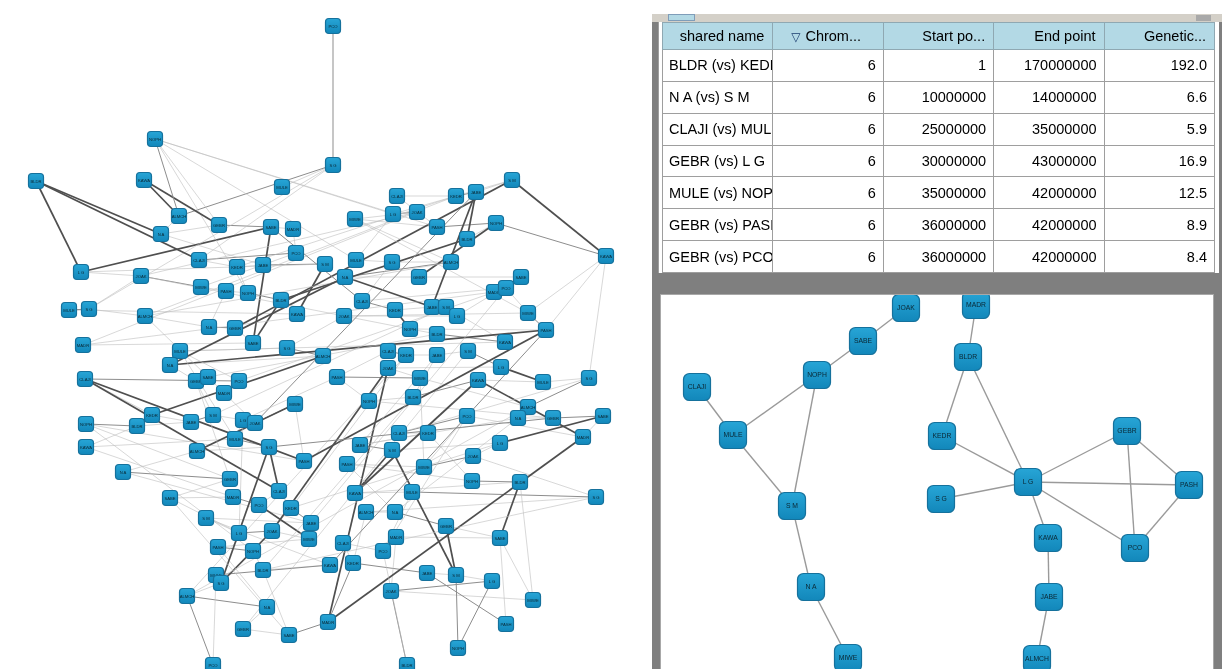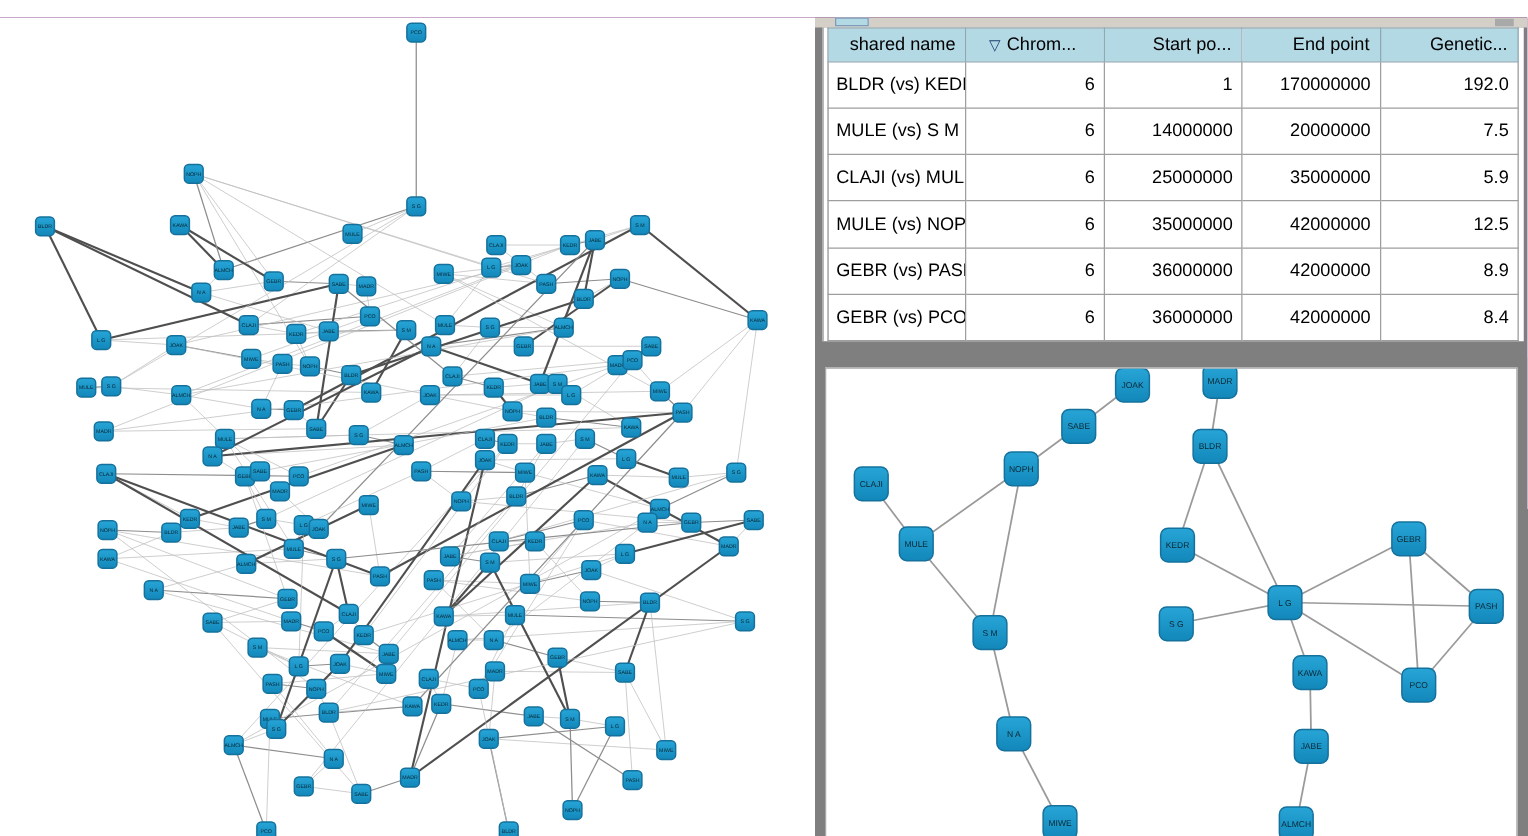--- a/index.html
+++ b/index.html
@@ -970,32 +970,39 @@
       </thead>
       <tbody id="attr-body">
           <tr>
             <td class="c-left">BLDR (vs) KEDR</td>
             <td class="c-right">6</td>
             <td class="c-right">1</td>
             <td class="c-right">170000000</td>
             <td class="c-right">192.0</td>
           </tr>
           <tr>
-            <td class="c-left">MULE (vs) S M</td>
+            <td class="c-left">N A (vs) S M</td>
             <td class="c-right">6</td>
+            <td class="c-right">10000000</td>
             <td class="c-right">14000000</td>
-            <td class="c-right">20000000</td>
-            <td class="c-right">7.5</td>
+            <td class="c-right">6.6</td>
           </tr>
           <tr>
             <td class="c-left">CLAJI (vs) MULE</td>
             <td class="c-right">6</td>
             <td class="c-right">25000000</td>
             <td class="c-right">35000000</td>
             <td class="c-right">5.9</td>
+          </tr>
+          <tr>
+            <td class="c-left">GEBR (vs) L G</td>
+            <td class="c-right">6</td>
+            <td class="c-right">30000000</td>
+            <td class="c-right">43000000</td>
+            <td class="c-right">16.9</td>
           </tr>
           <tr>
             <td class="c-left">MULE (vs) NOPH</td>
             <td class="c-right">6</td>
             <td class="c-right">35000000</td>
             <td class="c-right">42000000</td>
             <td class="c-right">12.5</td>
           </tr>
           <tr>
             <td class="c-left">GEBR (vs) PASH</td>

